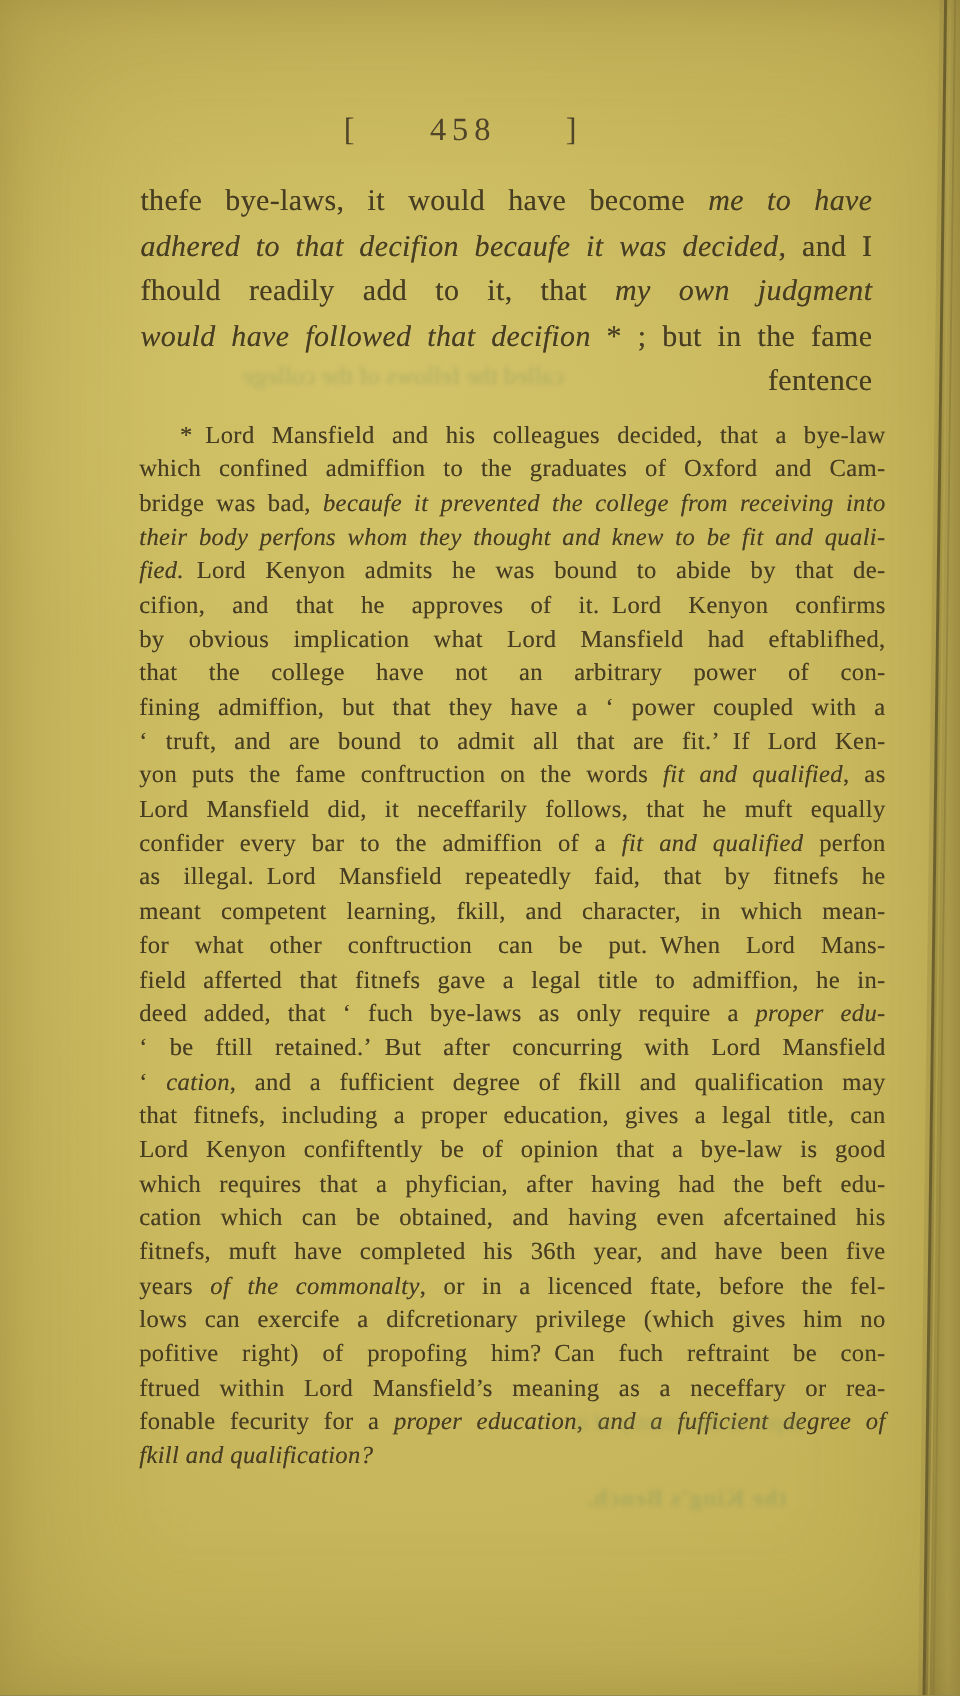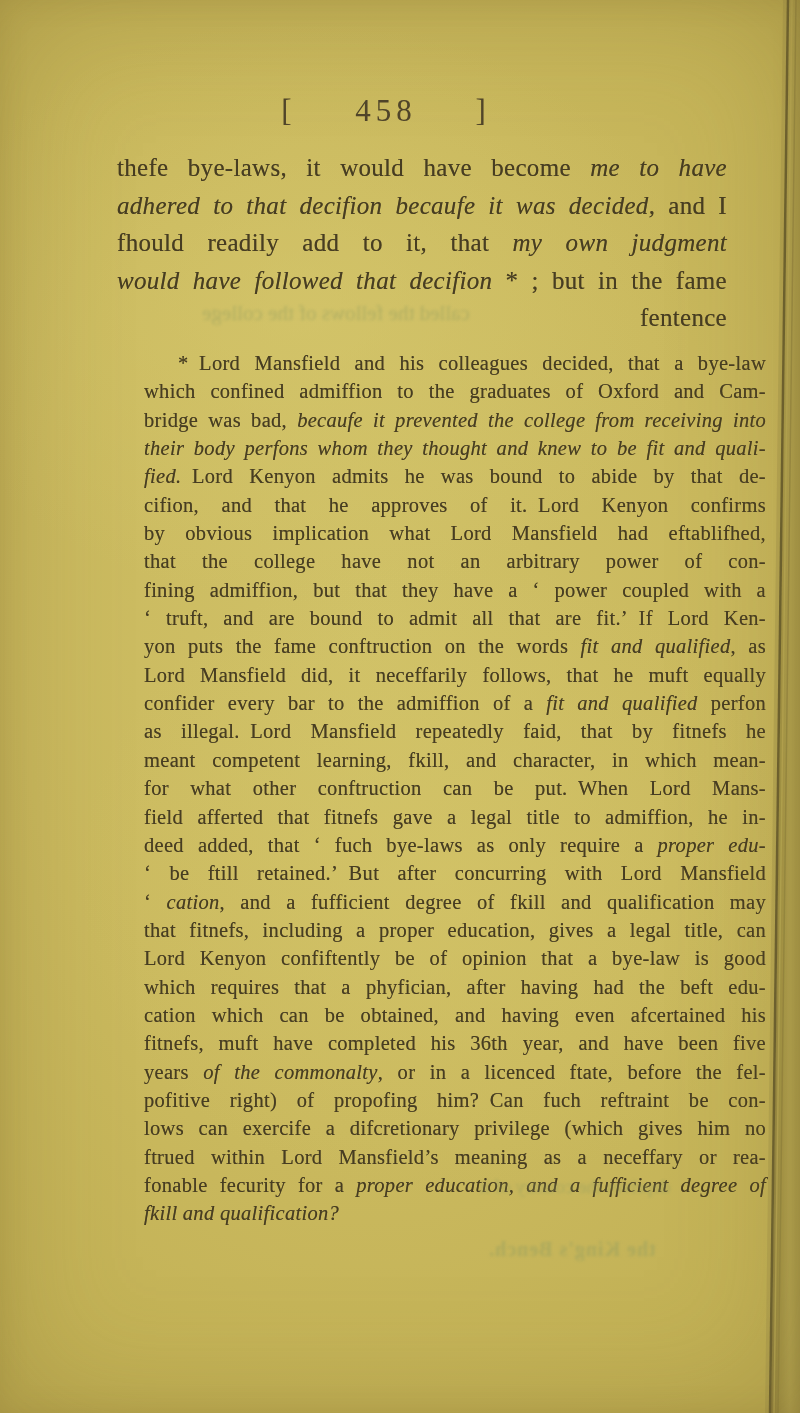--- a/index.html
+++ b/index.html
@@ -18,37 +18,36 @@
   .page::after {
     content: "";
     position: absolute; inset: 0;
     box-shadow: inset 0 0 130px rgba(120,100,40,.30), inset 0 0 28px rgba(120,100,40,.18);
     pointer-events: none;
   }
   .pagenum {
     position: absolute;
     top: 93px; left: 0; width: 772px;
     text-align: center;
-    font-size: 31px;
+    font-size: 27px;
     letter-spacing: 5px;
     word-spacing: 46px;
     color: #50452a;
   }
   .main-text {
     position: absolute;
     left: 117px; top: 149px; width: 610px;
     font-size: 25px;
     line-height: 37.6px;
   }
   .footnote-text {
     position: absolute;
     left: 116px; top: 349px; width: 622px;
     font-size: 20.5px;
     line-height: 28.35px;
-    margin-left: 28px;
   }
   .tline {
     text-align: justify;
     text-align-last: justify;
     letter-spacing: 0.3px;
     white-space: normal;
     text-shadow: 0 0 0.5px rgba(71,61,34,.6);
   }
   .tline.right { text-align: left; text-align-last: right; }
   .tline.left  { text-align: center;  text-align-last: left; }
@@ -103,22 +102,22 @@
       <div class="tline"><span class="">field afferted that fitnefs gave a legal title to admiffion, he in-</span></div>
       <div class="tline"><span class="">deed added, that ‘ fuch bye-laws as only require a </span><span class="it">proper edu-</span></div>
       <div class="tline"><span class="">‘ be ftill retained.’ But after concurring with Lord Mansfield</span></div>
       <div class="tline"><span class="">‘ </span><span class="it">cation</span><span class="">, and a fufficient degree of fkill and qualification may</span></div>
       <div class="tline"><span class="">that fitnefs, including a proper education, gives a legal title, can</span></div>
       <div class="tline"><span class="">Lord Kenyon confiftently be of opinion that a bye-law is good</span></div>
       <div class="tline"><span class="">which requires that a phyfician, after having had the beft edu-</span></div>
       <div class="tline"><span class="">cation which can be obtained, and having even afcertained his</span></div>
       <div class="tline"><span class="">fitnefs, muft have completed his 36th year, and have been five</span></div>
       <div class="tline"><span class="">years </span><span class="it">of the commonalty</span><span class="">, or in a licenced ftate, before the fel-</span></div>
+      <div class="tline"><span class="">lows can exercife a difcretionary privilege (which gives him no</span></div>
       <div class="tline"><span class="">pofitive right) of propofing him? Can fuch reftraint be con-</span></div>
-      <div class="tline"><span class="">lows can exercife a difcretionary privilege (which gives him no</span></div>
       <div class="tline"><span class="">ftrued within Lord Mansfield’s meaning as a neceffary or rea-</span></div>
       <div class="tline"><span class="">fonable fecurity for a </span><span class="it">proper education, and a fufficient degree of</span></div>
       <div class="tline left"><span class="it">fkill and qualification?</span></div>
     </div>
 
   <div class="ghost g1">called the fellows of the college</div>
   <div class="ghost g2">deprives the country of it</div>
   <div class="ghost g3">the King's Bench.</div>
 
   <div class="edge">

